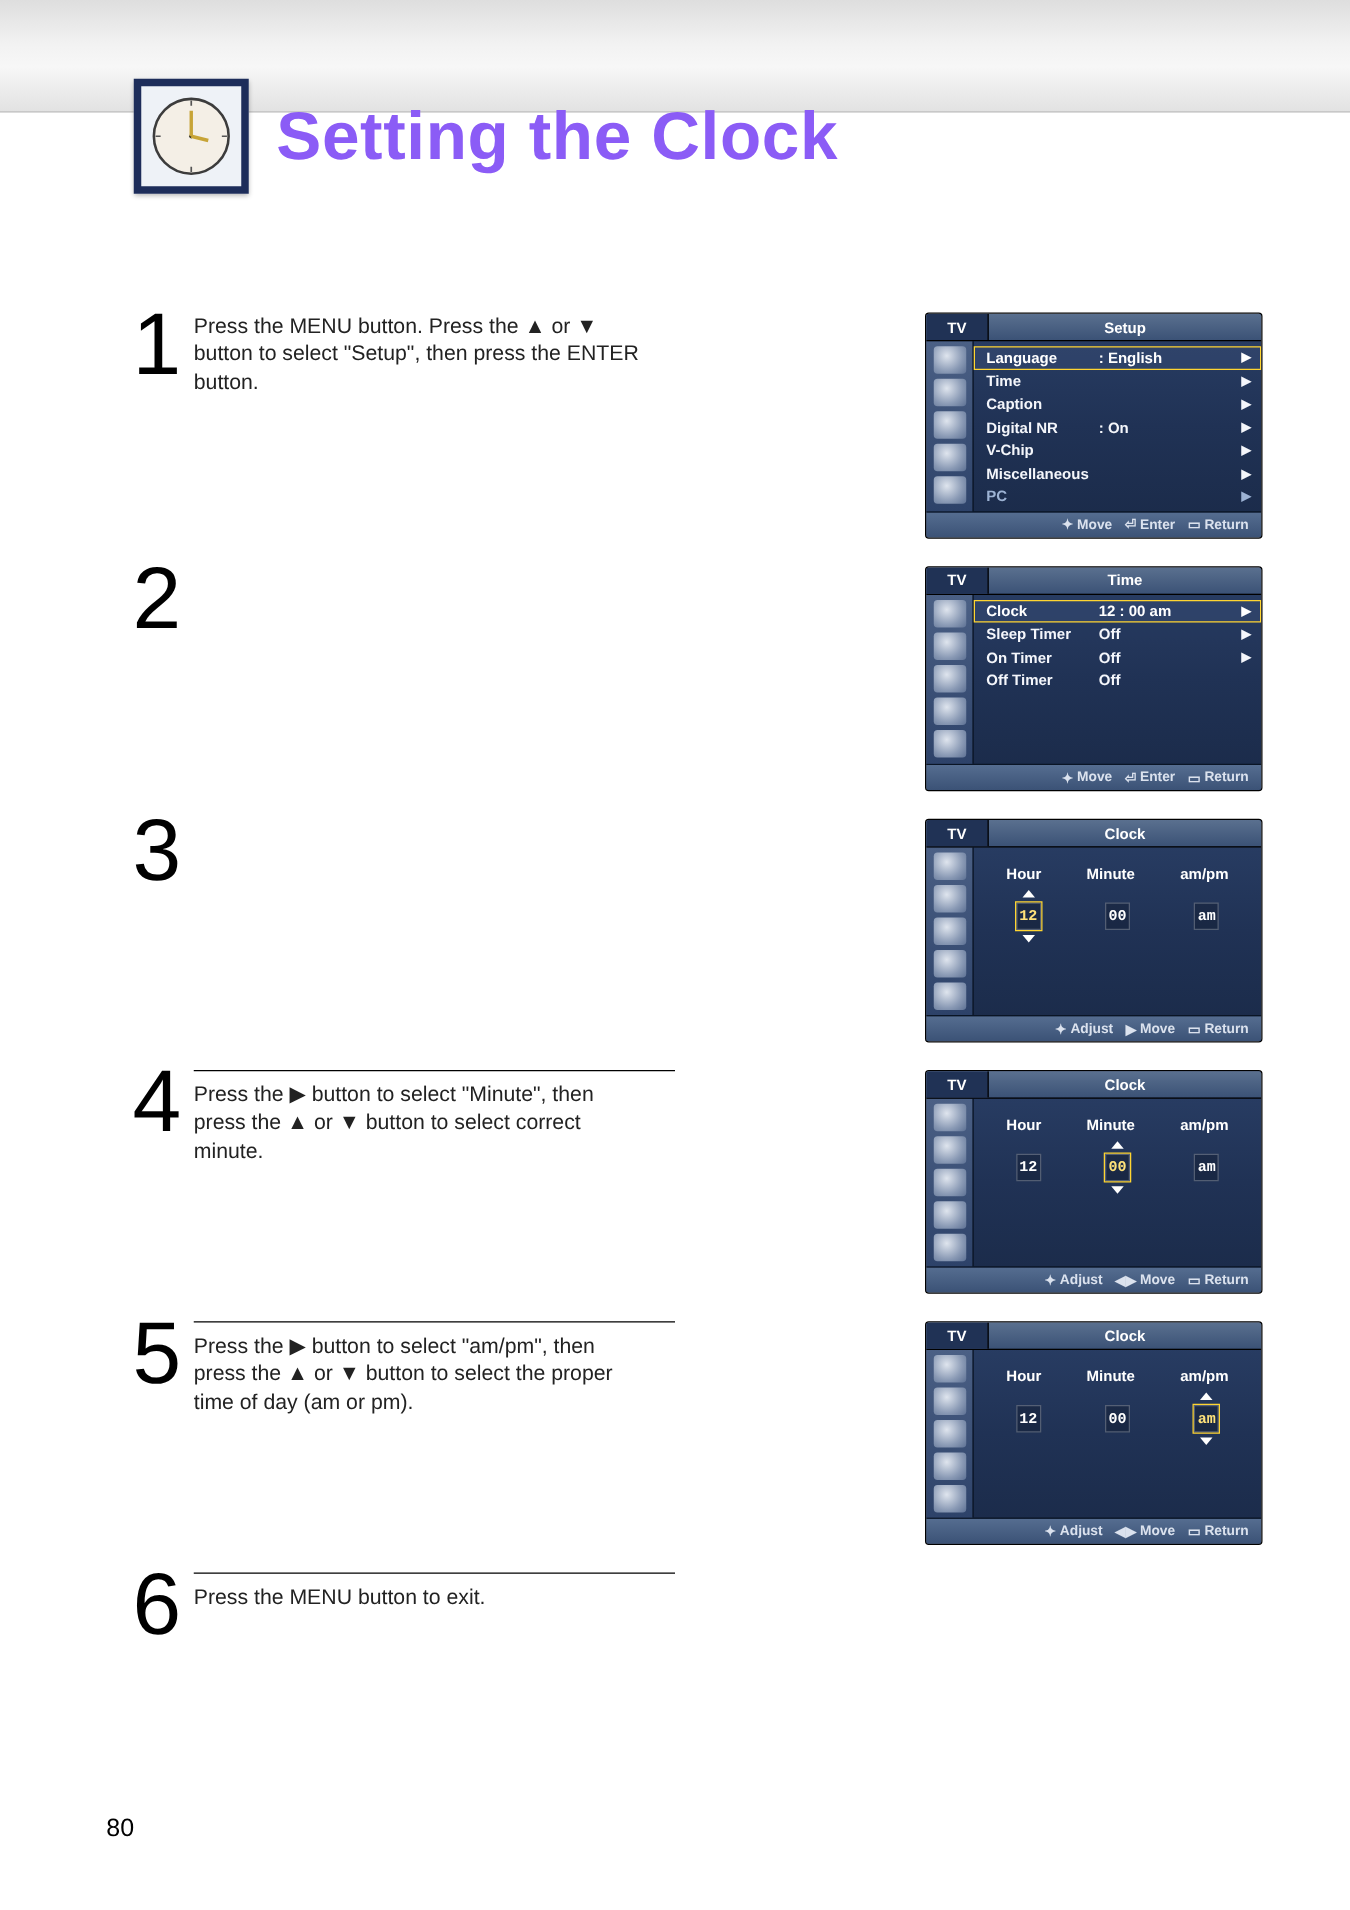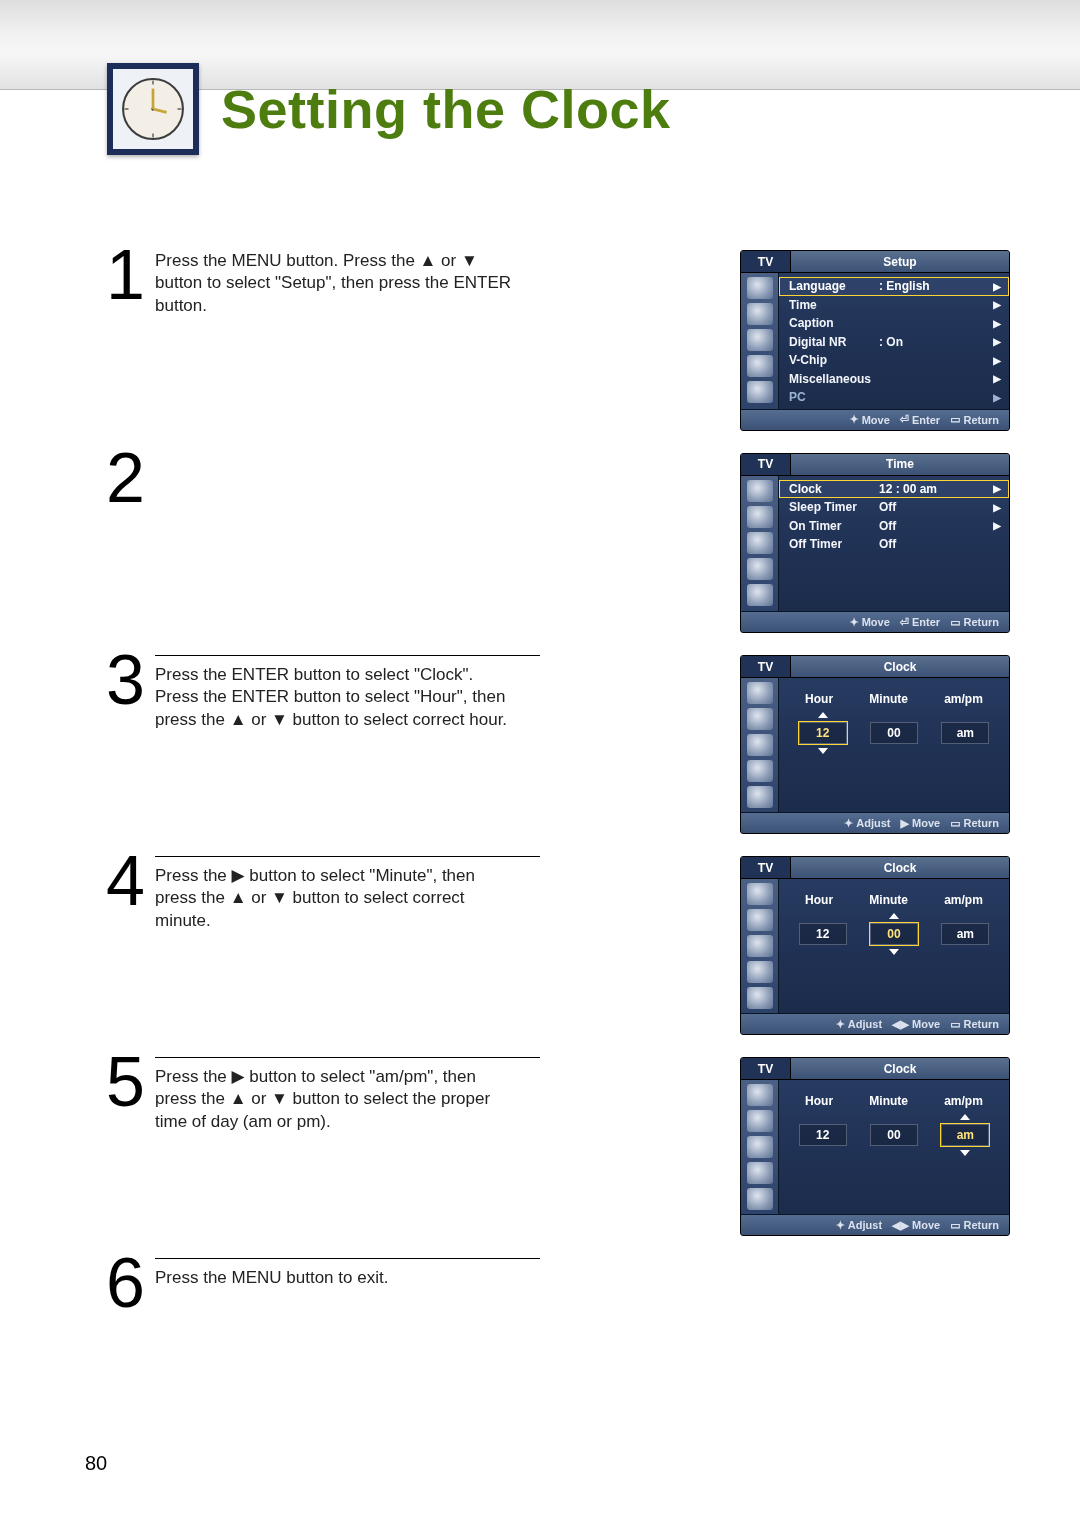--- a/index.html
+++ b/index.html
@@ -25,21 +25,21 @@
   .header-icon {
     width: 92px; height: 92px;
     border: 6px solid #1d2d5a;
     background: #eef2f7;
     display: flex; align-items: center; justify-content: center;
     box-shadow: 0 2px 4px rgba(0,0,0,0.3);
   }
   .header-title {
     font-size: 54px;
     font-weight: 700;
-    color: #4d7c0f;
+    color: #8b5cf6;
     letter-spacing: 0.5px;
     font-family: "Arial Narrow", Arial, sans-serif;
   }
   .clock-svg { width: 68px; height: 68px; }
 
   .content {
     position: absolute;
     top: 250px; left: 100px; right: 70px; bottom: 30px;
   }
   .step-row {
@@ -140,24 +140,25 @@
     color:#fff;
     min-height: 108px;
     position: relative;
   }
   .clock-hdr {
     display:flex; justify-content:space-around;
     font-size: 12px; font-weight:700;
     margin-bottom: 6px;
   }
   .clock-cell {
-    width: 48px; height: 22px;
+    width: 20px; height: 22px;
     display:flex; align-items:center; justify-content:center;
     background: rgba(0,0,0,0.2);
     border:1px solid rgba(255,255,255,0.25);
+    font-family:Liberation Mono, monospace;
   }
   .clock-cell.sel { outline:1.5px solid #ffd531; color:#ffe27a;}
   .arrow-up, .arrow-down {
     width:0;height:0;border-left:5px solid transparent;border-right:5px solid transparent;
     margin: 0 auto;
   }
   .arrow-up{border-bottom:6px solid #fff;}
   .arrow-down{border-top:6px solid #fff;}
   .arrowstack{width:44px;display:flex;flex-direction:column;align-items:center;gap:4px;}
   .clock-row3{display:flex;justify-content:space-around;align-items:center;gap:0;}
@@ -321,21 +322,20 @@
               <span class="sym">▭</span>
               <span>Return</span>
             </span>
           </div>
   </div>
       </div>
   </div>
 
   <div class="step-row rule">
     <div class="step-num">3</div>
-    <div class="step-textcol">Press the ENTER button to select "Clock". Press the ENTER button to select "Hour", then press the ▲ or ▼ button to select correct hour.</div>
     <div class="screenpane">
         <div class="tvpanel">
     <div class="tv-top">
             <span class="tv-tl">TV</span>
             <span class="tv-title">Clock</span>
           </div>
     <div class="tv-body">
             <div class="tv-icons">
               <div class="ic"></div>
               <div class="ic"></div>

